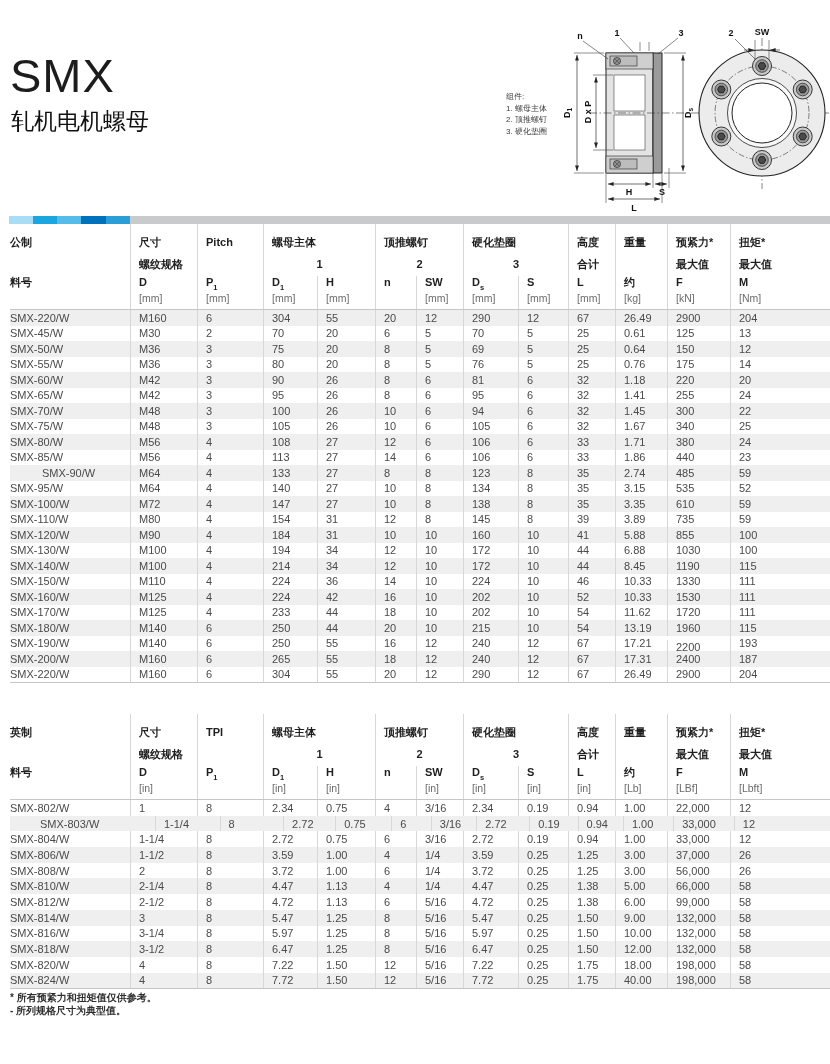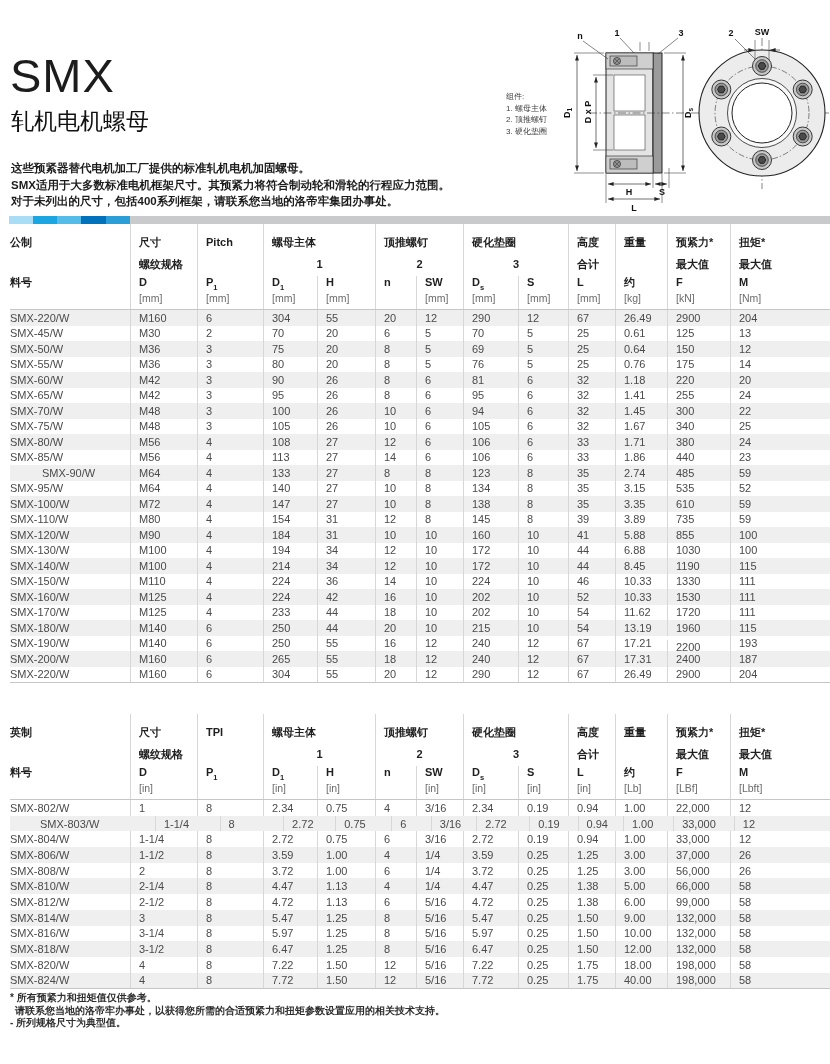--- a/index.html
+++ b/index.html
@@ -48,25 +48,20 @@
   .footnotes p.ind{padding-left:5px;}
 </style>
 </head>
 <body>
 
 <div class="page">
 
   <div class="title">SMX</div>
   <div class="subtitle">轧机电机螺母</div>
 
-  <div class="desc">
-    <p>这些预紧器替代电机加工厂提供的标准轧机电机加固螺母。</p>
-    <p>SMX适用于大多数标准电机框架尺寸。其预紧力将符合制动轮和滑轮的行程应力范围。</p>
-    <p>对于未列出的尺寸，包括400系列框架，请联系您当地的洛帝牢集团办事处。</p>
-  </div>
 
   <svg class="drawing" width="345" height="207" viewBox="0 0 345 207">
     <defs>
       <marker id="ar" markerWidth="9" markerHeight="8" refX="8" refY="4" orient="auto-start-reverse">
         <path d="M8,4 L0,1.2 L0,6.8 z" fill="#222"></path>
       </marker>
     </defs>
 
     <g stroke-linecap="butt">
 
@@ -855,17 +850,16 @@
           <div class="dc bl" style="width: 47px;">1.75</div>
           <div class="dc bl" style="width: 52px;">40.00</div>
           <div class="dc bl" style="width: 63px;">198,000</div>
           <div class="dc bl" style="width: 100px;">58</div>
         </div>
       </div>
     </div>
 
   <div class="footnotes">
     <p>* 所有预紧力和扭矩值仅供参考。</p>
-    <p class="ind">请联系您当地的洛帝牢办事处，以获得您所需的合适预紧力和扭矩参数设置应用的相关技术支持。</p>
     <p>- 所列规格尺寸为典型值。</p>
   </div>
 
 </div>
 
 </body></html>

